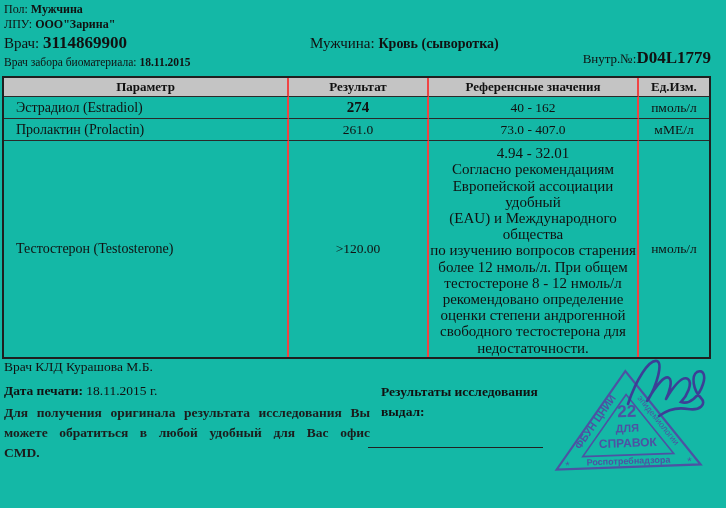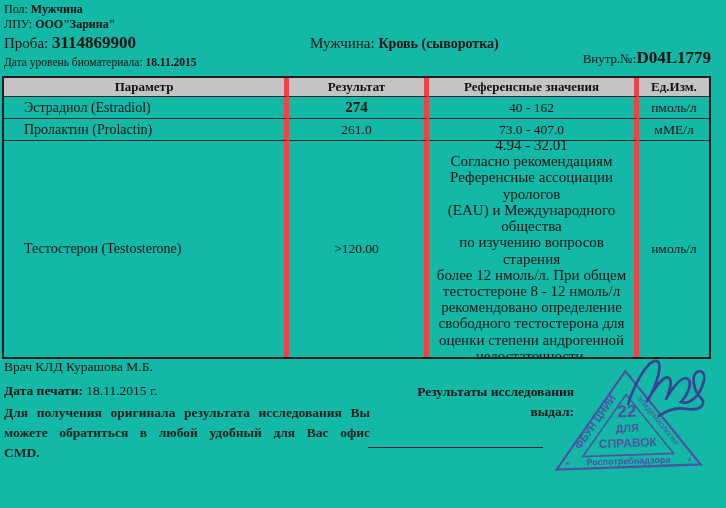--- a/index.html
+++ b/index.html
@@ -18,38 +18,38 @@
   .material-line b{font-size:14px;}
   .collect-line{left:4px;top:56px;font-size:11.5px;white-space:nowrap;}
   .internal-line{right:15px;top:48px;font-size:13px;white-space:nowrap;}
   .internal-line .num{font-weight:bold;font-size:17px;}
   
   .rtable{
     left:2px;top:76px;width:705px;border:2px solid #1f1f1f;
     display:grid;grid-template-columns:285px 140px 210px 70px;
     grid-template-rows:19px 22px 22px 216px;
   }
-  .cell{border-right:5px solid #ef4444;border-bottom:1px solid #2a2a2a;
+  .cell{border-right:2px solid #ef4444;border-bottom:1px solid #2a2a2a;
         display:flex;align-items:center;justify-content:center;
         font-size:13.5px;overflow:hidden;}
   .cell.last-col{border-right:none;}
   .cell.last-row{border-bottom:none;}
   .cell.head{background:#c4c4c4;font-weight:bold;font-size:13px;}
-  .cell.param{justify-content:flex-start;padding-left:20px;font-size:14px;}
+  .cell.param{justify-content:flex-start;padding-left:12px;font-size:14px;}
   .cell.result-strong{font-weight:bold;font-size:15px;}
   .cell.ref-multi{flex-direction:column;justify-content:center;
                   padding-top:3px;line-height:16.2px;font-size:15px;text-align:center;}
   .cell.ref-multi div{width:100%;}
   
   .doctor-line{left:4px;top:359px;font-size:13.5px;}
   .printdate-line{left:4px;top:383px;font-size:13.5px;}
   .printdate-line b{font-size:13.5px;}
   .note-par{left:4px;top:403px;width:366px;font-size:13.5px;line-height:20px;
             text-align:justify;word-spacing:3px;color:#1c1c1c;font-weight:bold;}
-  .issued-block{left:394px;top:382px;width:180px;text-align:right;
+  .issued-block{left:381px;top:382px;width:180px;text-align:left;
                 font-weight:bold;font-size:13.5px;line-height:20px;}
   .sig-line{left:368px;top:447px;width:175px;border-top:1.5px solid #222;height:0;}
   
   .stamp{left:551px;top:368px;transform:rotate(-2deg);}
   .stamp text{font-family:"Liberation Sans","DejaVu Sans",sans-serif;fill:#4d52a3;}
   .signature{left:622px;top:350px;}
 </style>
 </head>
 <body>
 
@@ -57,29 +57,29 @@
 
   <div class="abs meta-line" style="top:2px;">
     <span>Пол:</span>
     <b>Мужчина</b>
   </div>
   <div class="abs meta-line" style="top:17px;">
     <span>ЛПУ:</span>
     <b>ООО"Зарина"</b>
   </div>
   <div class="abs sample-line">
-    <span>Проба:</span>
+    <span>Врач:</span>
     <span class="num">3114869900</span>
   </div>
   <div class="abs material-line">
     <span>Мужчина:</span>
     <b>Кровь (сыворотка)</b>
   </div>
   <div class="abs collect-line">
-    <span>Дата уровень биоматериала:</span>
+    <span>Врач забора биоматериала:</span>
     <b>18.11.2015</b>
   </div>
   <div class="abs internal-line">
     <span>Внутр.№:</span><span class="num">D04L1779</span>
   </div>
 
   <div class="abs rtable">
 
     <div class="cell head">Параметр</div>
     <div class="cell head">Результат</div>
@@ -94,28 +94,28 @@
     <div class="cell param">Пролактин (Prolactin)</div>
     <div class="cell">261.0</div>
     <div class="cell">73.0 - 407.0</div>
     <div class="cell last-col">мМЕ/л</div>
 
     <div class="cell param last-row">Тестостерон (Testosterone)</div>
     <div class="cell last-row">&gt;120.00</div>
     <div class="cell ref-multi last-row">
       <div>4.94 - 32.01</div>
       <div>Согласно рекомендациям</div>
-      <div>Референсные ассоциации урологов</div>
+      <div>Европейской ассоциации удобный</div>
       <div>(EAU) и Международного общества</div>
       <div>по изучению вопросов старения</div>
       <div>более 12 нмоль/л. При общем</div>
       <div>тестостероне 8 - 12 нмоль/л</div>
       <div>рекомендовано определение</div>
+      <div>оценки степени андрогенной</div>
       <div>свободного тестостерона для</div>
-      <div>оценки степени андрогенной</div>
       <div>недостаточности.</div>
     </div>
     <div class="cell last-col last-row">нмоль/л</div>
   </div>
 
   <div class="abs doctor-line">Врач КЛД Курашова М.Б.</div>
   <div class="abs printdate-line">
     <b>Дата печати:</b>
     <span>18.11.2015 г.</span>
   </div>

